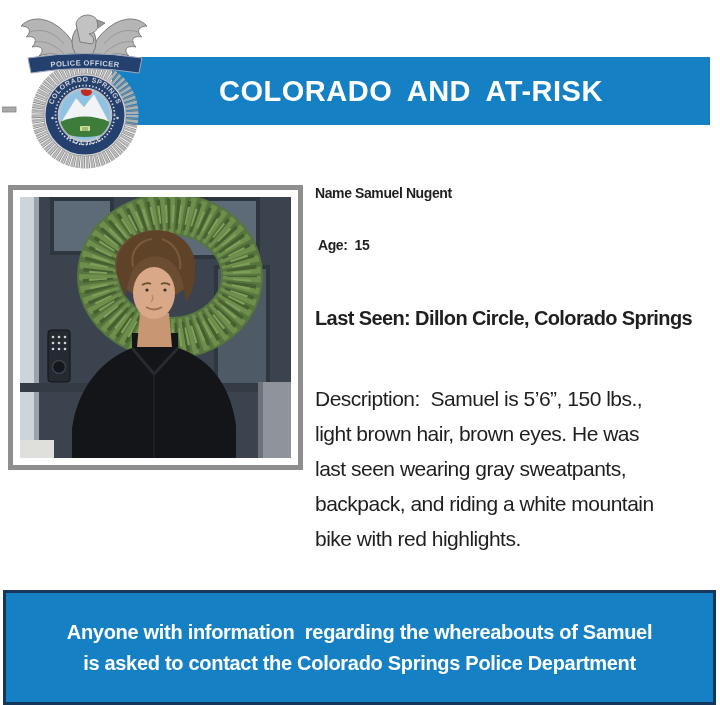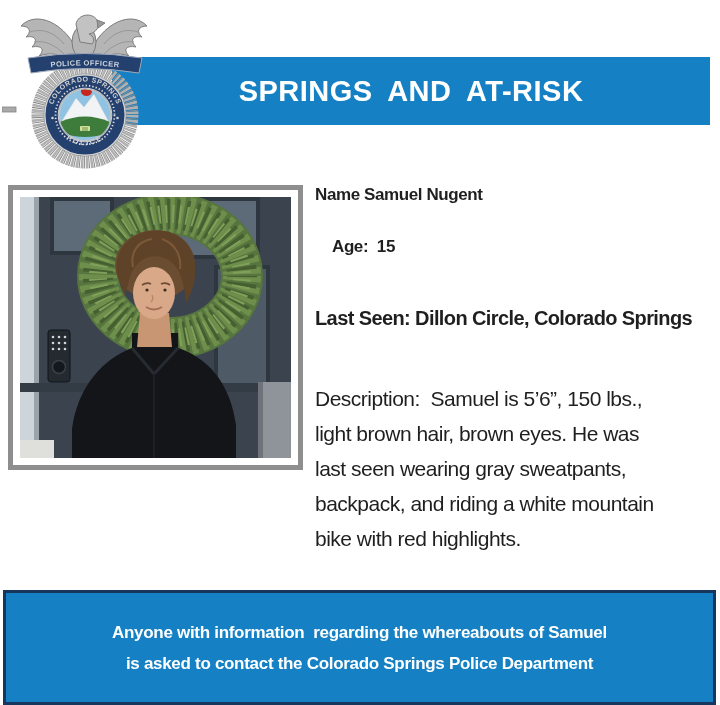--- a/index.html
+++ b/index.html
@@ -18,45 +18,45 @@
 
   .badge-wrap { position:absolute; left:2px; top:2px; width:150px; height:182px; z-index:3; }
 
   .photo-frame {
     position:absolute; left:8px; top:185px; width:295px; height:285px;
     border:5px solid #8e8e8e; background:#ffffff; padding:7px;
   }
   .photo-frame svg { display:block; width:271px; height:261px; }
 
   .info { position:absolute; left:315px; top:0; width:400px; height:600px; color:#1f1f1f; }
-  .line { position:absolute; font-weight:bold; font-size:17px; white-space:pre; letter-spacing:-0.4px; }
+  .line { position:absolute; font-weight:bold; font-size:14px; white-space:pre; letter-spacing:-0.4px; }
   .name-line { top:185px; left:0; }
-  .age-line { top:237px; left:17px;text-align:center; }
+  .age-line { top:237px; left:3px;text-align:center; }
   .seen-line { top:307px; left:0; font-size:20px; letter-spacing:-0.6px; }
   .desc-block { position:absolute; top:381px; left:0; }
   .desc-line { font-weight:normal; font-size:21px; line-height:35px; white-space:pre; letter-spacing:-0.5px; color:#1f1f1f; }
 
   .footer {
     position:absolute; left:3px; top:590px; width:713px; height:115px;
     background:#1580c4; border:3px solid #16365c;
     display:flex; flex-direction:column; align-items:center; justify-content:center;
     gap:0;
   }
   .footer .fline {
-    color:#ffffff; font-weight:bold; font-size:17px; line-height:31px;
+    color:#ffffff; font-weight:bold; font-size:20px; line-height:31px;
     white-space:pre; letter-spacing:-0.3px; text-align:center;
   }
 </style>
 </head>
 <body>
 
 <div class="page">
 
   <div class="banner">
-    <h1>SPRINGS AND AT-RISK</h1>
+    <h1>COLORADO AND AT-RISK</h1>
   </div>
 
   <div class="badge-wrap">
     <svg viewBox="0 0 150 182" width="150" height="182">
 
       <rect x="0" y="105" width="14" height="5" fill="#a9a9a9" stroke="#868686" stroke-width="0.8"></rect>
 
       <g fill="#b5b5b5" stroke="#7c7c7c" stroke-width="1">
         <path d="M78,54 C64,20 34,8 19,24 C28,24 30,30 24,35 C34,33 36,39 30,45 C40,43 43,48 37,54 C48,50 58,52 68,58 Z"></path>
         <path d="M86,54 C100,20 130,8 145,24 C136,24 134,30 140,35 C130,33 128,39 134,45 C124,43 121,48 127,54 C116,50 106,52 96,58 Z"></path>

